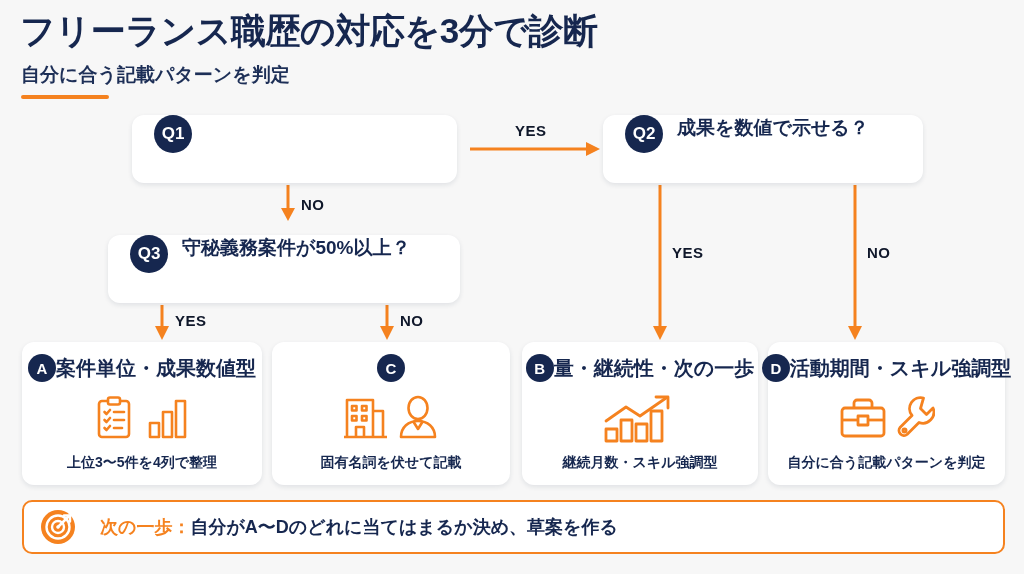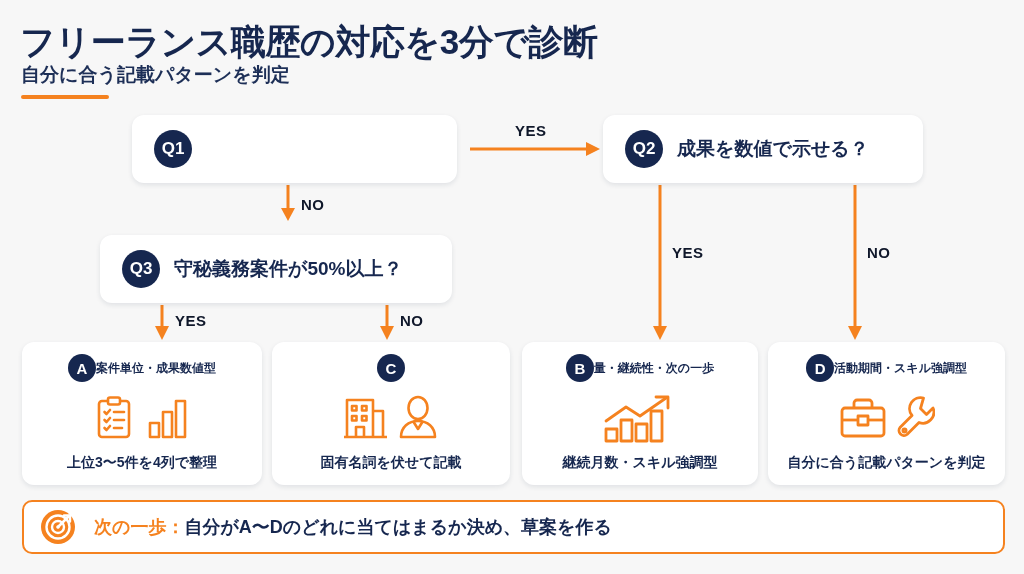--- a/index.html
+++ b/index.html
@@ -10,52 +10,52 @@
     color:#16274f;
     overflow:hidden;
     position:relative;
   }
   .stage{position:absolute;inset:0;}
 
   
   .title{
     position:absolute;left:20px;top:8px;
     font-size:35px;font-weight:bold;letter-spacing:-0.5px;
-    color:#16274f;white-space:nowrap;margin-top:11px;
+    color:#16274f;white-space:nowrap;
   }
   .subtitle{
     position:absolute;left:21px;top:62px;
     font-size:19px;font-weight:bold;color:#1d2f57;white-space:nowrap;
   }
   .accent-bar{
     position:absolute;left:21px;top:95px;width:88px;height:4px;
     background:#f5821f;border-radius:2px;
   }
 
   
   .qbox{
     position:absolute;background:#ffffff;border-radius:12px;
     box-shadow:0 2px 5px rgba(20,35,70,.10);
-    display:flex;align-items:center;
+    display:flex;
   }
   .qbadge{
     width:38px;height:38px;border-radius:50%;
     background:#16274f;color:#fff;
     font-size:17px;font-weight:bold;
     display:flex;align-items:center;justify-content:center;
     flex:0 0 auto;
   }
   .qtext{
     font-size:19px;font-weight:bold;color:#16274f;
     margin-left:14px;white-space:nowrap;
   }
 
   #q1{left:132px;top:115px;width:325px;height:68px;padding-left:22px;box-sizing:border-box;}
   #q2{left:603px;top:115px;width:320px;height:68px;padding-left:22px;box-sizing:border-box;}
-  #q3{left:100px;top:235px;width:352px;height:68px;padding-left:22px;box-sizing:border-box;}
+  #q3{left:108px;top:235px;width:352px;height:68px;padding-left:22px;box-sizing:border-box;}
 
   
   .conn{position:absolute;}
   .conn svg{display:block;overflow:visible;}
   .edge-label{
     position:absolute;font-size:15px;font-weight:bold;color:#0f172a;
     letter-spacing:.5px;white-space:nowrap;
   }
 
   
@@ -68,21 +68,21 @@
   }
   .card-head{
     display:flex;align-items:center;margin-top:12px;
   }
   .card-badge{
     width:28px;height:28px;border-radius:50%;
     background:#16274f;color:#fff;font-size:15px;font-weight:bold;
     display:flex;align-items:center;justify-content:center;flex:0 0 auto;
   }
   .card-title{
-    font-size:12px;font-weight:bold;color:#16274f;
+    font-size:20px;font-weight:bold;color:#16274f;
     white-space:nowrap;
   }
   .card-icons{
     flex:1;display:flex;align-items:center;justify-content:center;gap:8px;
   }
   .card-icons svg{display:block;}
   .card-caption{
     font-size:14px;font-weight:bold;color:#16274f;
     margin-bottom:13px;white-space:nowrap;
   }
@@ -93,21 +93,21 @@
   #cardD{left:768px;width:237px;}
 
   
   .footer{
     position:absolute;left:22px;top:500px;width:983px;height:54px;
     background:#fff;border:2px solid #f5821f;border-radius:10px;
     box-sizing:border-box;display:flex;align-items:center;
   }
   .footer-icon{margin-left:16px;flex:0 0 auto;display:flex;}
   .footer-text{
-    margin-left:18px;font-size:18px;font-weight:bold;color:#16274f;
+    margin-left:24px;font-size:18px;font-weight:bold;color:#16274f;
     white-space:nowrap;
   }
   .footer-lead{color:#f5821f;}
 </style>
 </head>
 <body>
 
 <div class="stage">
 
   <div class="title">フリーランス職歴の対応を3分で診断</div>

